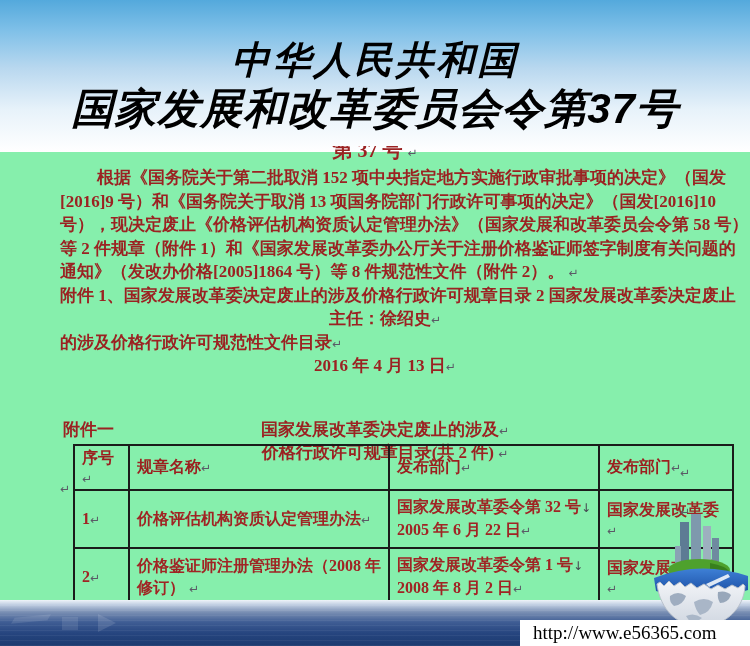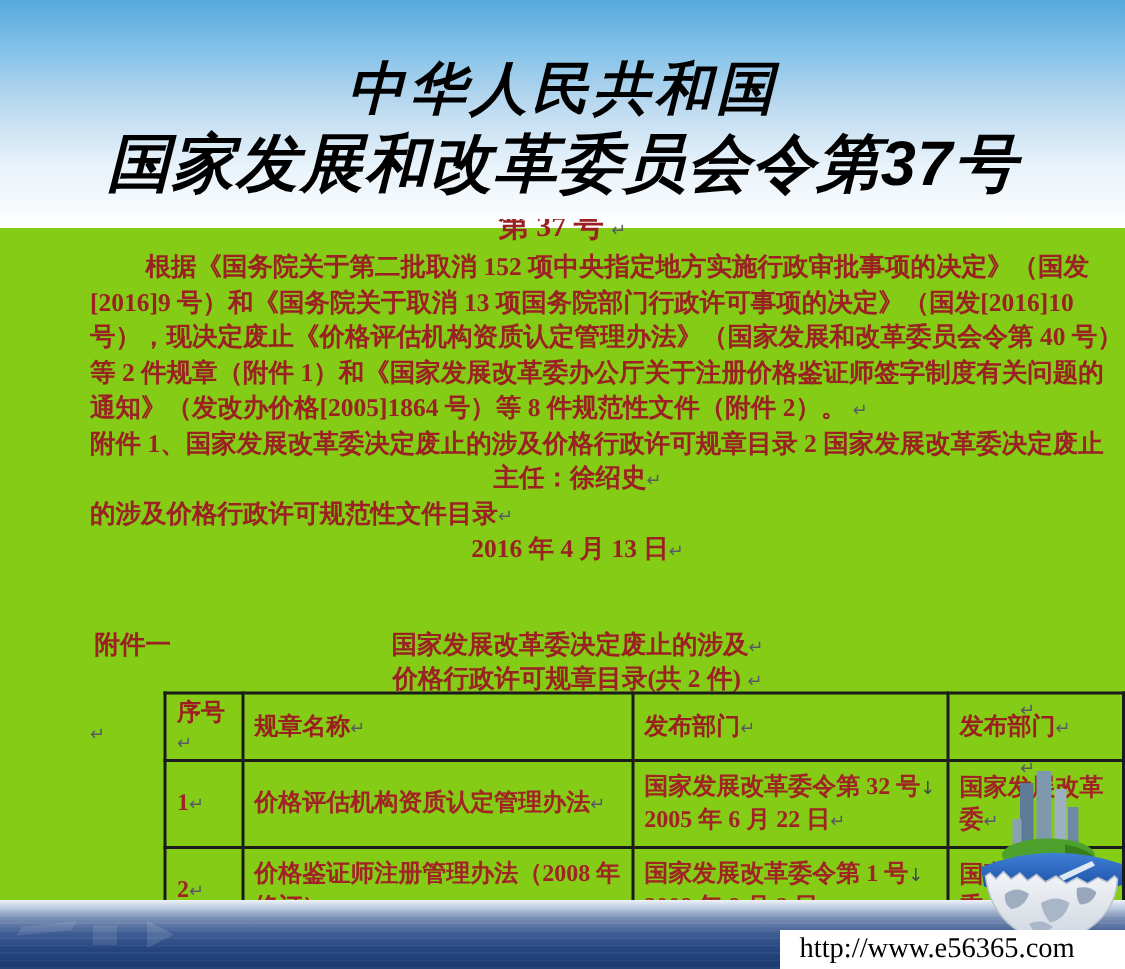--- a/index.html
+++ b/index.html
@@ -1,16 +1,16 @@
 <!DOCTYPE html>
 <html><head>
 <meta charset="utf-8">
 <style>
   html,body{margin:0;padding:0;background:#fff;}
-  .slide{position:relative;width:750px;height:646px;background:#84cc16;overflow:hidden;
+  .slide{position:relative;width:750px;height:646px;background:#86efac;overflow:hidden;
          font-family:"Liberation Sans",sans-serif;}
   .sky{position:absolute;top:0;left:0;width:750px;height:152px;
        background:linear-gradient(180deg,#54a9dc 0%,#7fc0e8 20%,#b9d8ef 45%,#e7f2fa 72%,#ffffff 100%);}
   .title{position:absolute;top:36px;left:0;width:750px;text-align:center;color:#000;
          font-weight:bold;font-style:italic;z-index:2;}
   .title .t1{font-size:38px;line-height:48px;letter-spacing:3px;}
   .title .t2{font-size:42px;line-height:50px;letter-spacing:1px;}
   .clip-head{position:absolute;top:146px;left:0;width:750px;height:16px;overflow:hidden;
              text-align:center;z-index:1;}
   .clip-head .inner{display:inline-block;transform:translateY(-9px);color:#9b2222;
@@ -18,22 +18,22 @@
   .doc{position:absolute;left:60px;top:166px;width:650px;color:#9b2222;font-size:17px;
        line-height:23.5px;font-weight:600;font-family:"Liberation Serif",serif;z-index:1;}
   .doc .line{white-space:nowrap;height:23.5px;}
   .doc .indent{padding-left:37px;}
   .doc .center{text-align:center;}
   .attach-row{position:relative;margin-top:40px;}
   .attach-row .label{position:absolute;left:3px;top:0;}
   .mark{color:#5a5a66;font-size:12px;font-weight:normal;font-family:"DejaVu Sans",sans-serif;}
   .soft{color:#44444e;font-size:12px;font-weight:normal;font-family:"DejaVu Sans",sans-serif;}
   .lonely-mark{margin-top:11px;}
-  .doc-table{position:absolute;left:73px;top:461px;border-collapse:collapse;table-layout:fixed;
-             color:#a02424;font-size:16px;font-weight:600;font-family:"Liberation Serif",serif;z-index:1;margin-left:36px;}
+  .doc-table{position:absolute;left:73px;top:444px;border-collapse:collapse;table-layout:fixed;
+             color:#a02424;font-size:16px;font-weight:600;font-family:"Liberation Serif",serif;z-index:1;}
   .doc-table th,.doc-table td{border:2px solid #1b1b1b;padding:2px 7px;vertical-align:middle;
              text-align:left;overflow:hidden;}
   .doc-table th{font-weight:bold;height:26px;color:#9b1f1f;}
   .row-tall td{height:52px;}
   .cellline{white-space:nowrap;line-height:22px;}
   .outside-marks span{position:absolute;left:680px;z-index:1;}
   .ocean{position:absolute;left:0;top:600px;width:750px;height:46px;z-index:3;
          background:linear-gradient(180deg,#eef3f9 0%,#c2cfe3 10%,#7b90b4 26%,#3f5d94 48%,#26457f 72%,#1c3a6f 100%);}
   .ocean::after{content:"";position:absolute;inset:0;
          background:repeating-linear-gradient(180deg,rgba(255,255,255,0.05) 0 1px,transparent 1px 5px);}
@@ -61,21 +61,21 @@
   </div>
 
   <div class="clip-head">
     <span class="inner"><span>第 37 号</span>
       <span class="mark">↵</span></span>
   </div>
 
   <div class="doc">
     <div class="line indent"><span>根据《国务院关于第二批取消 152 项中央指定地方实施行政审批事项的决定》（国发</span></div>
     <div class="line"><span>[2016]9 号）和《国务院关于取消 13 项国务院部门行政许可事项的决定》（国发[2016]10</span></div>
-    <div class="line"><span>号），现决定废止《价格评估机构资质认定管理办法》（国家发展和改革委员会令第 40 号）</span></div>
+    <div class="line"><span>号），现决定废止《价格评估机构资质认定管理办法》（国家发展和改革委员会令第 58 号）</span></div>
     <div class="line"><span>等 2 件规章（附件 1）和《国家发展改革委办公厅关于注册价格鉴证师签字制度有关问题的</span></div>
     <div class="line"><span>通知》（发改办价格[2005]1864 号）等 8 件规范性文件（附件 2）。</span> <span class="mark">↵</span></div>
     <div class="line"><span>附件 1、国家发展改革委决定废止的涉及价格行政许可规章目录 2 国家发展改革委决定废止</span></div>
     <div class="line center"><span>主任：徐绍史</span><span class="mark">↵</span></div>
     <div class="line"><span>的涉及价格行政许可规范性文件目录</span><span class="mark">↵</span></div>
     <div class="line center"><span>2016 年 4 月 13 日</span><span class="mark">↵</span></div>
     <div class="line center attach-row">
       <span class="label">附件一</span>
       <span>国家发展改革委决定废止的涉及</span><span class="mark">↵</span>
     </div>

